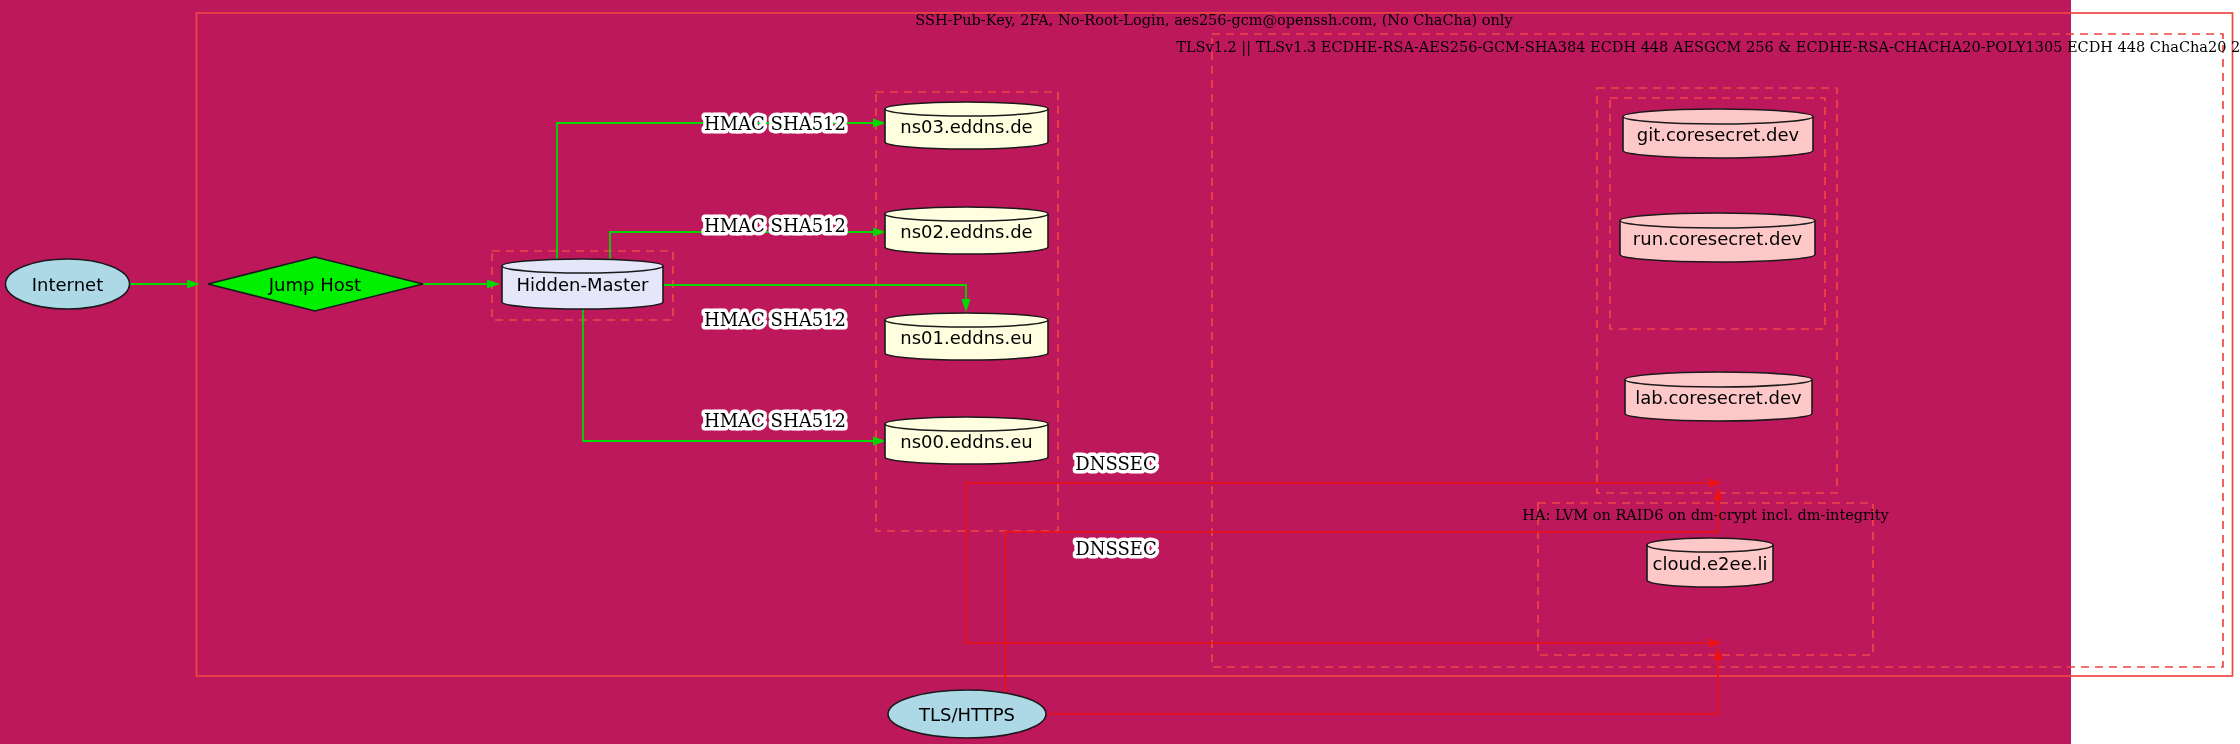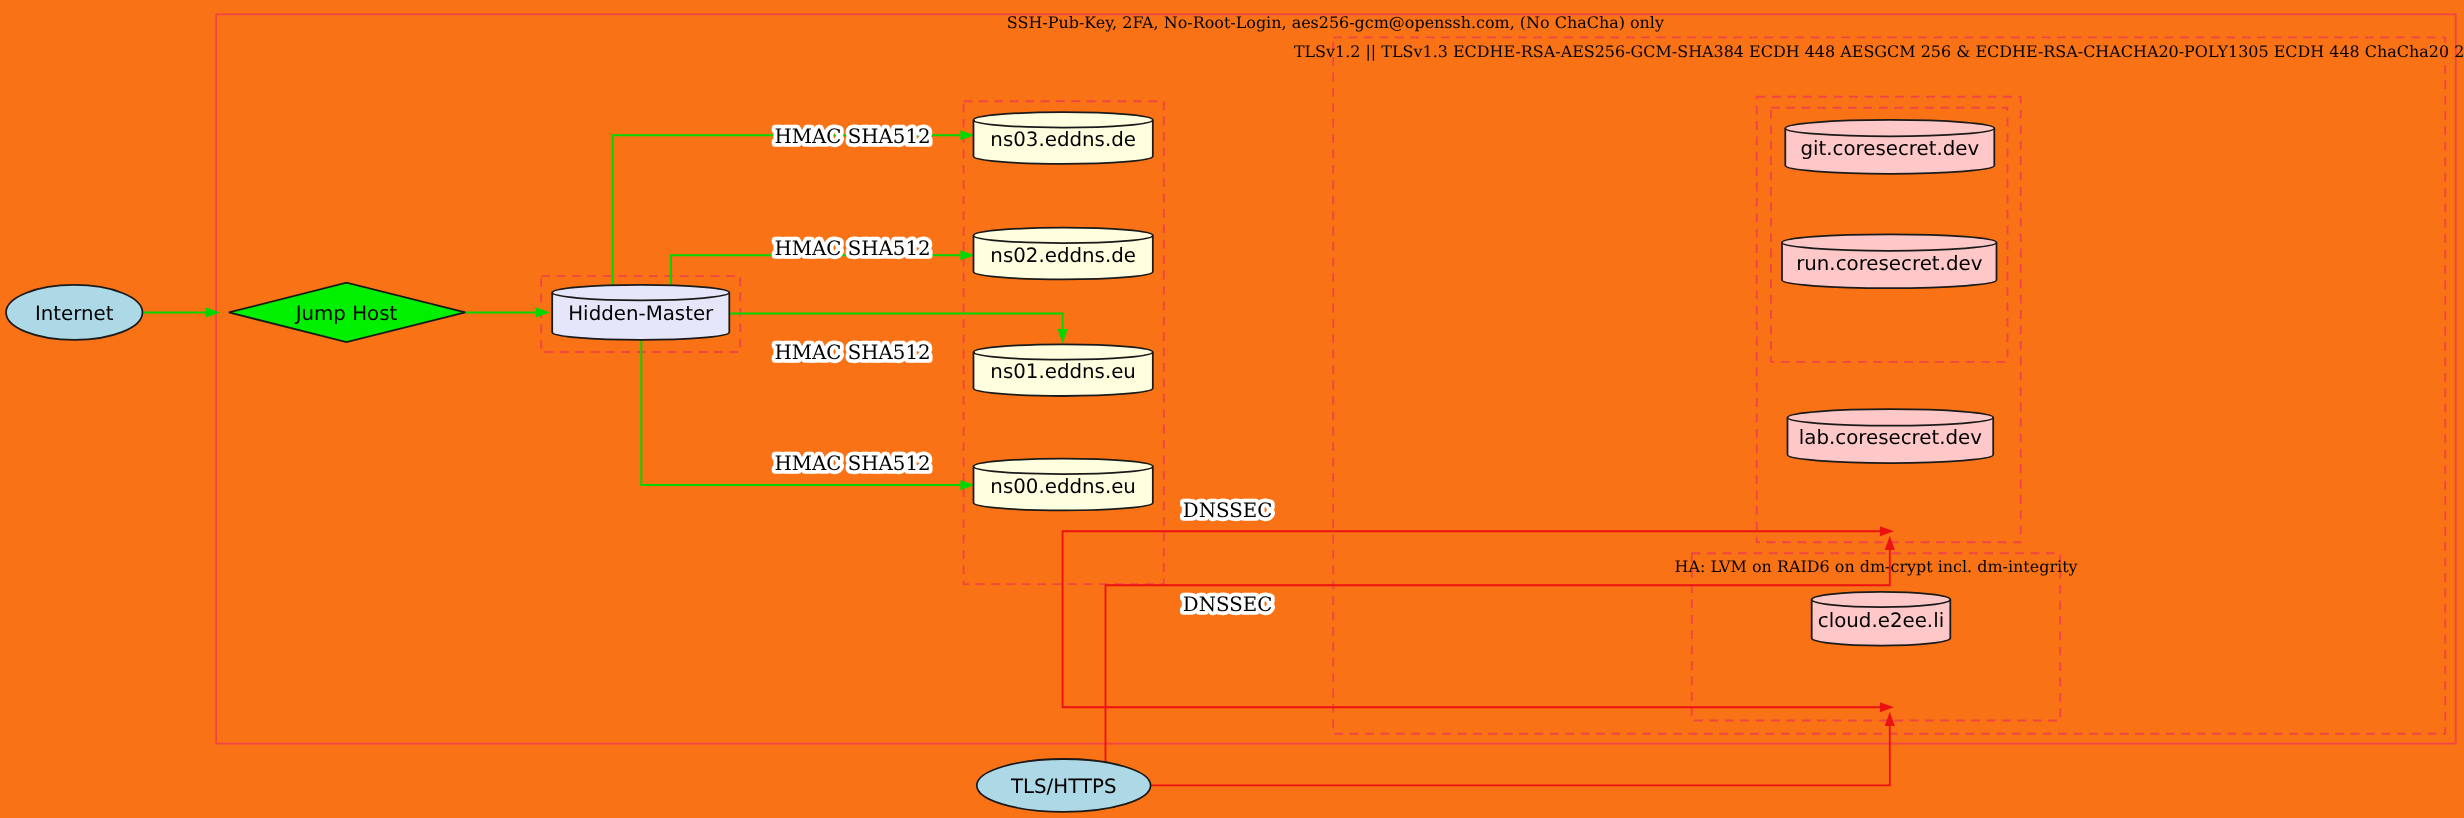--- a/index.html
+++ b/index.html
@@ -1,16 +1,16 @@
 <!DOCTYPE html>
 <html style="--node-blue: #ADD8E6; --node-green: #00F000; --node-lavender: #E6E6FA; --node-yellow: #FFFFE0; --node-pink: #FFC8C8; --edge-green: #00D800; --edge-red: #EE1111; --cluster-red: #F04545;"><head>
 <meta charset="utf-8">
 <style>
   html,body { margin:0; padding:0; background:#ffffff; }
-  .canvas-wrap { width:2240px; height:744px; background:#f97316; position:relative; }
+  .canvas-wrap { width:2071px; height:744px; background:#be185d; position:relative; }
 
   .node-label   { font:18px "DejaVu Sans", sans-serif; fill:#000; text-anchor:middle; }
   .edge-label   { font:18px "DejaVu Serif", serif; fill:#000; text-anchor:middle;
                   paint-order:stroke; stroke:#fff; stroke-width:7px; stroke-linejoin:round; }
   .cluster-label{ font:14.5px "DejaVu Serif", serif; fill:#000; text-anchor:middle; }
 
   .shape        { stroke:#1a1a1a; stroke-width:1.6; }
   .fill-blue    { fill:var(--node-blue); }
   .fill-green   { fill:var(--node-green); }
   .fill-lavender{ fill:var(--node-lavender); }

